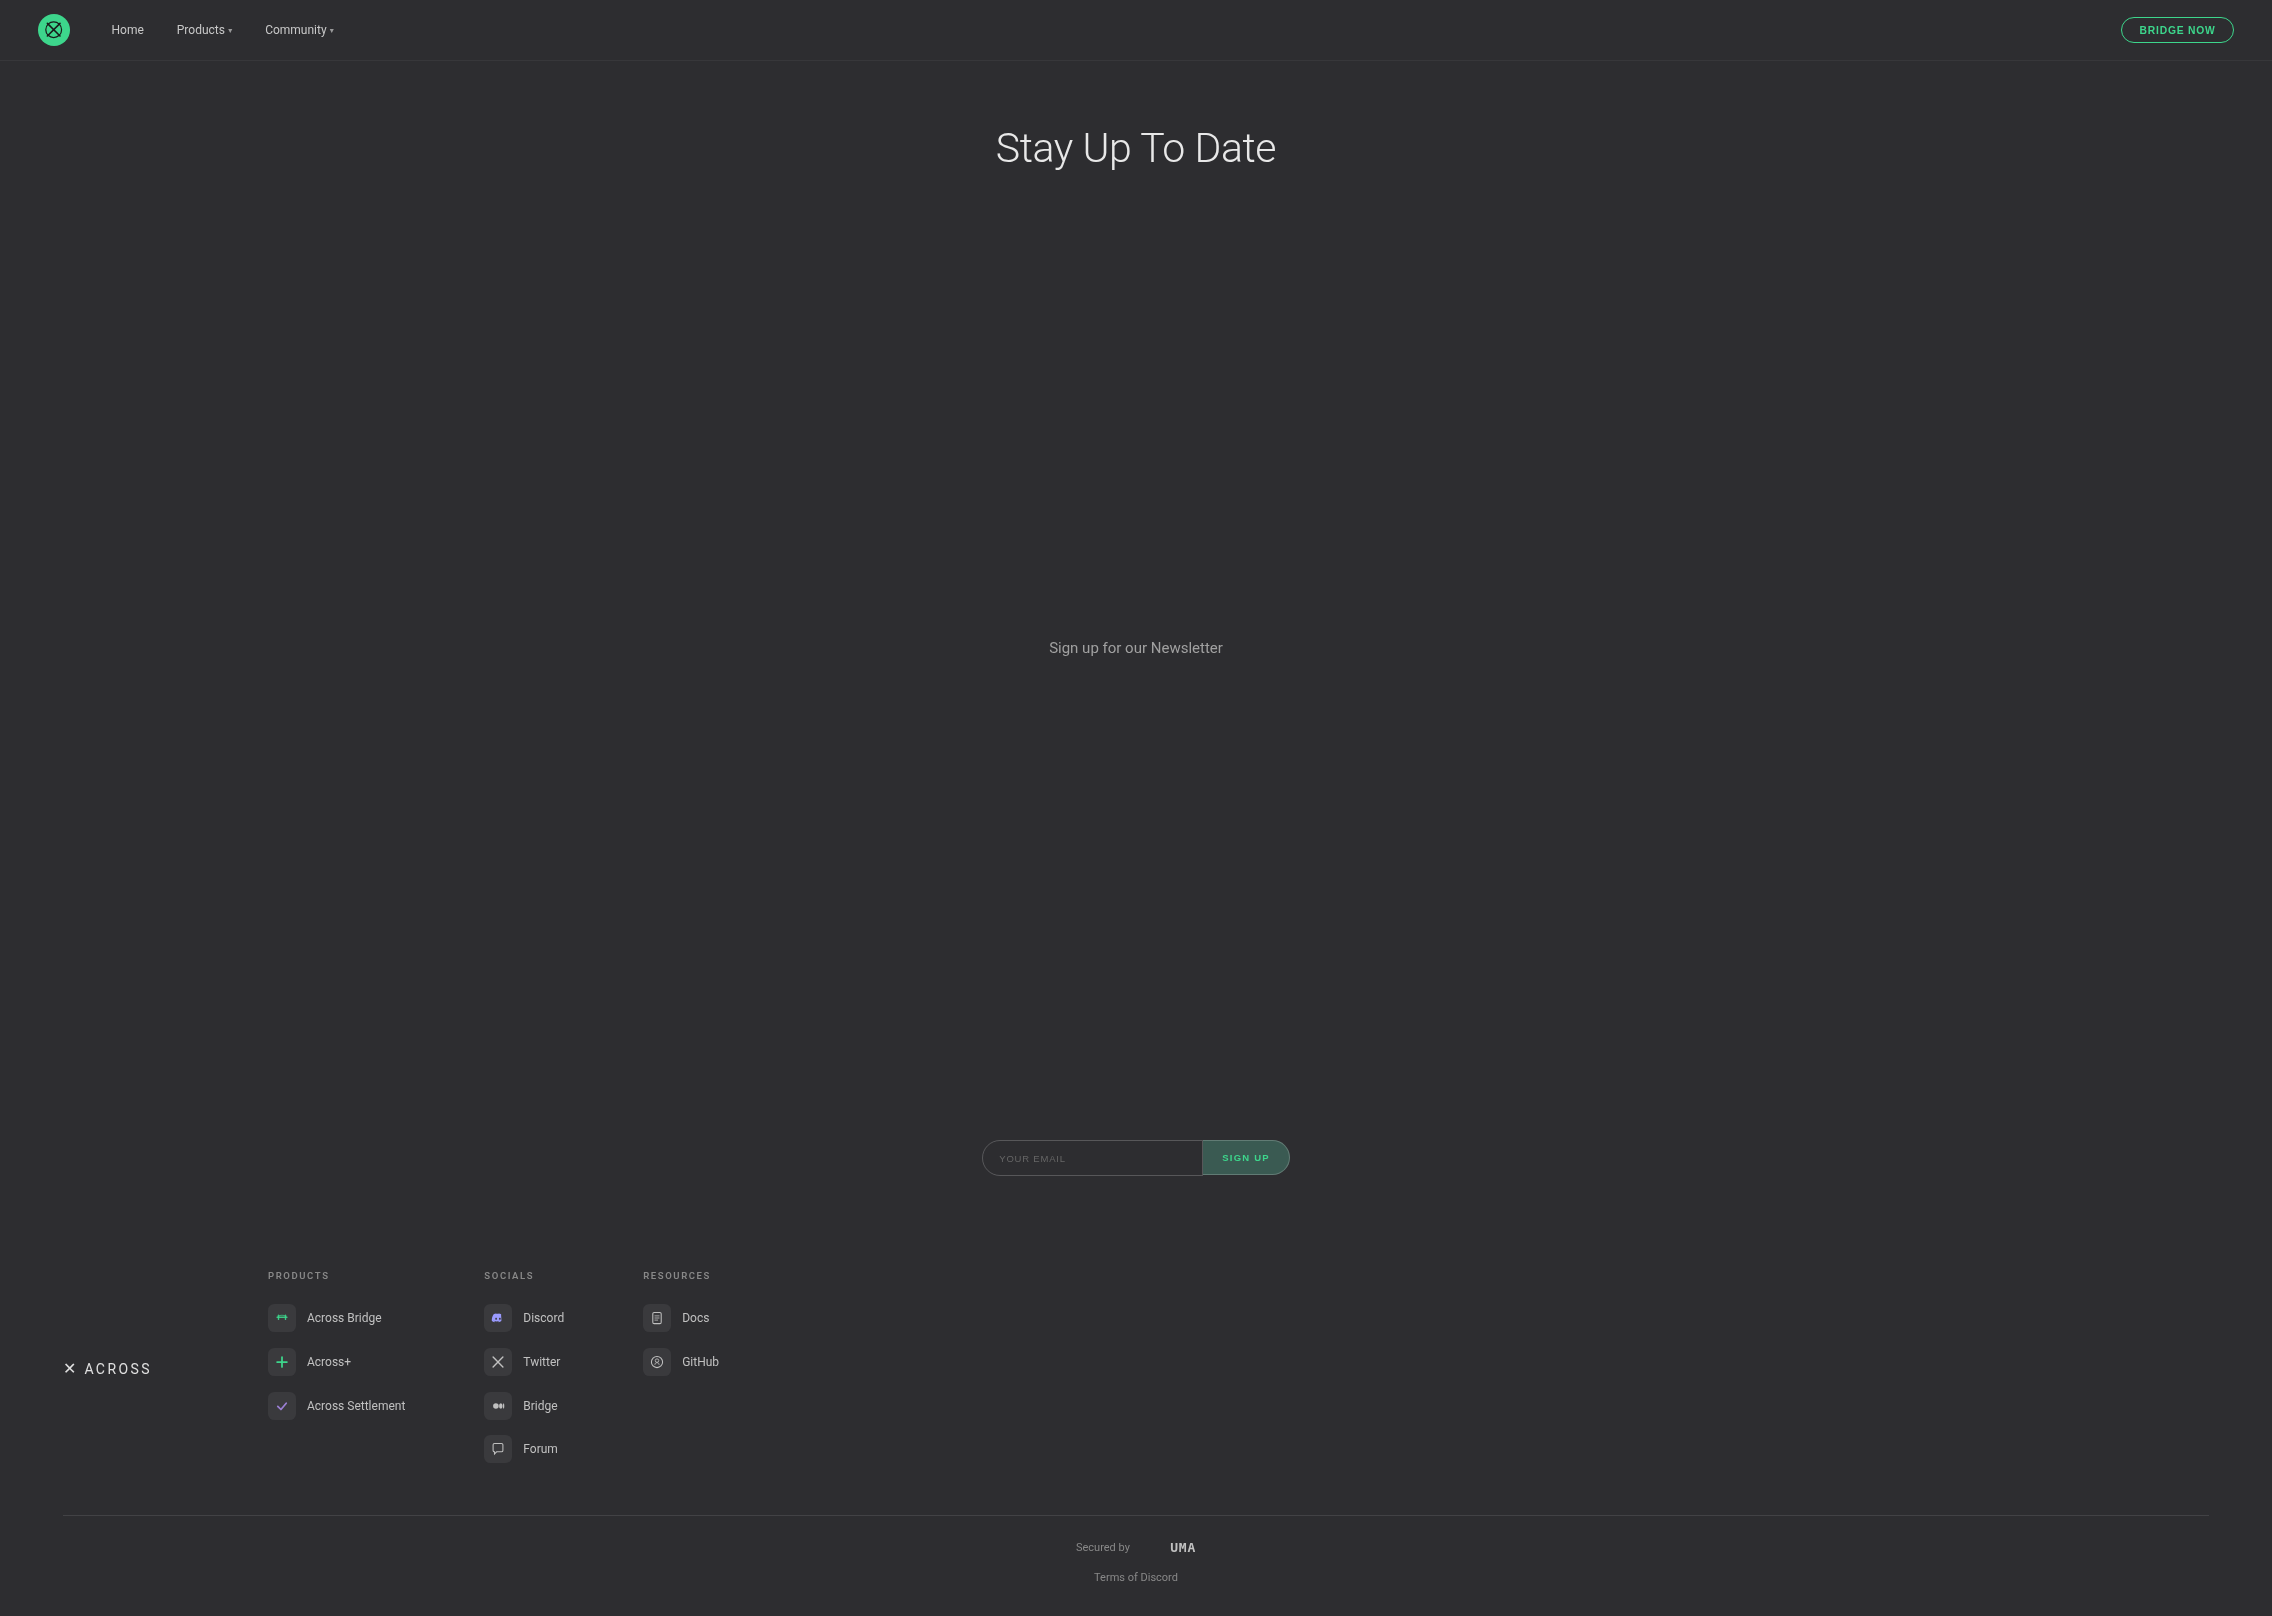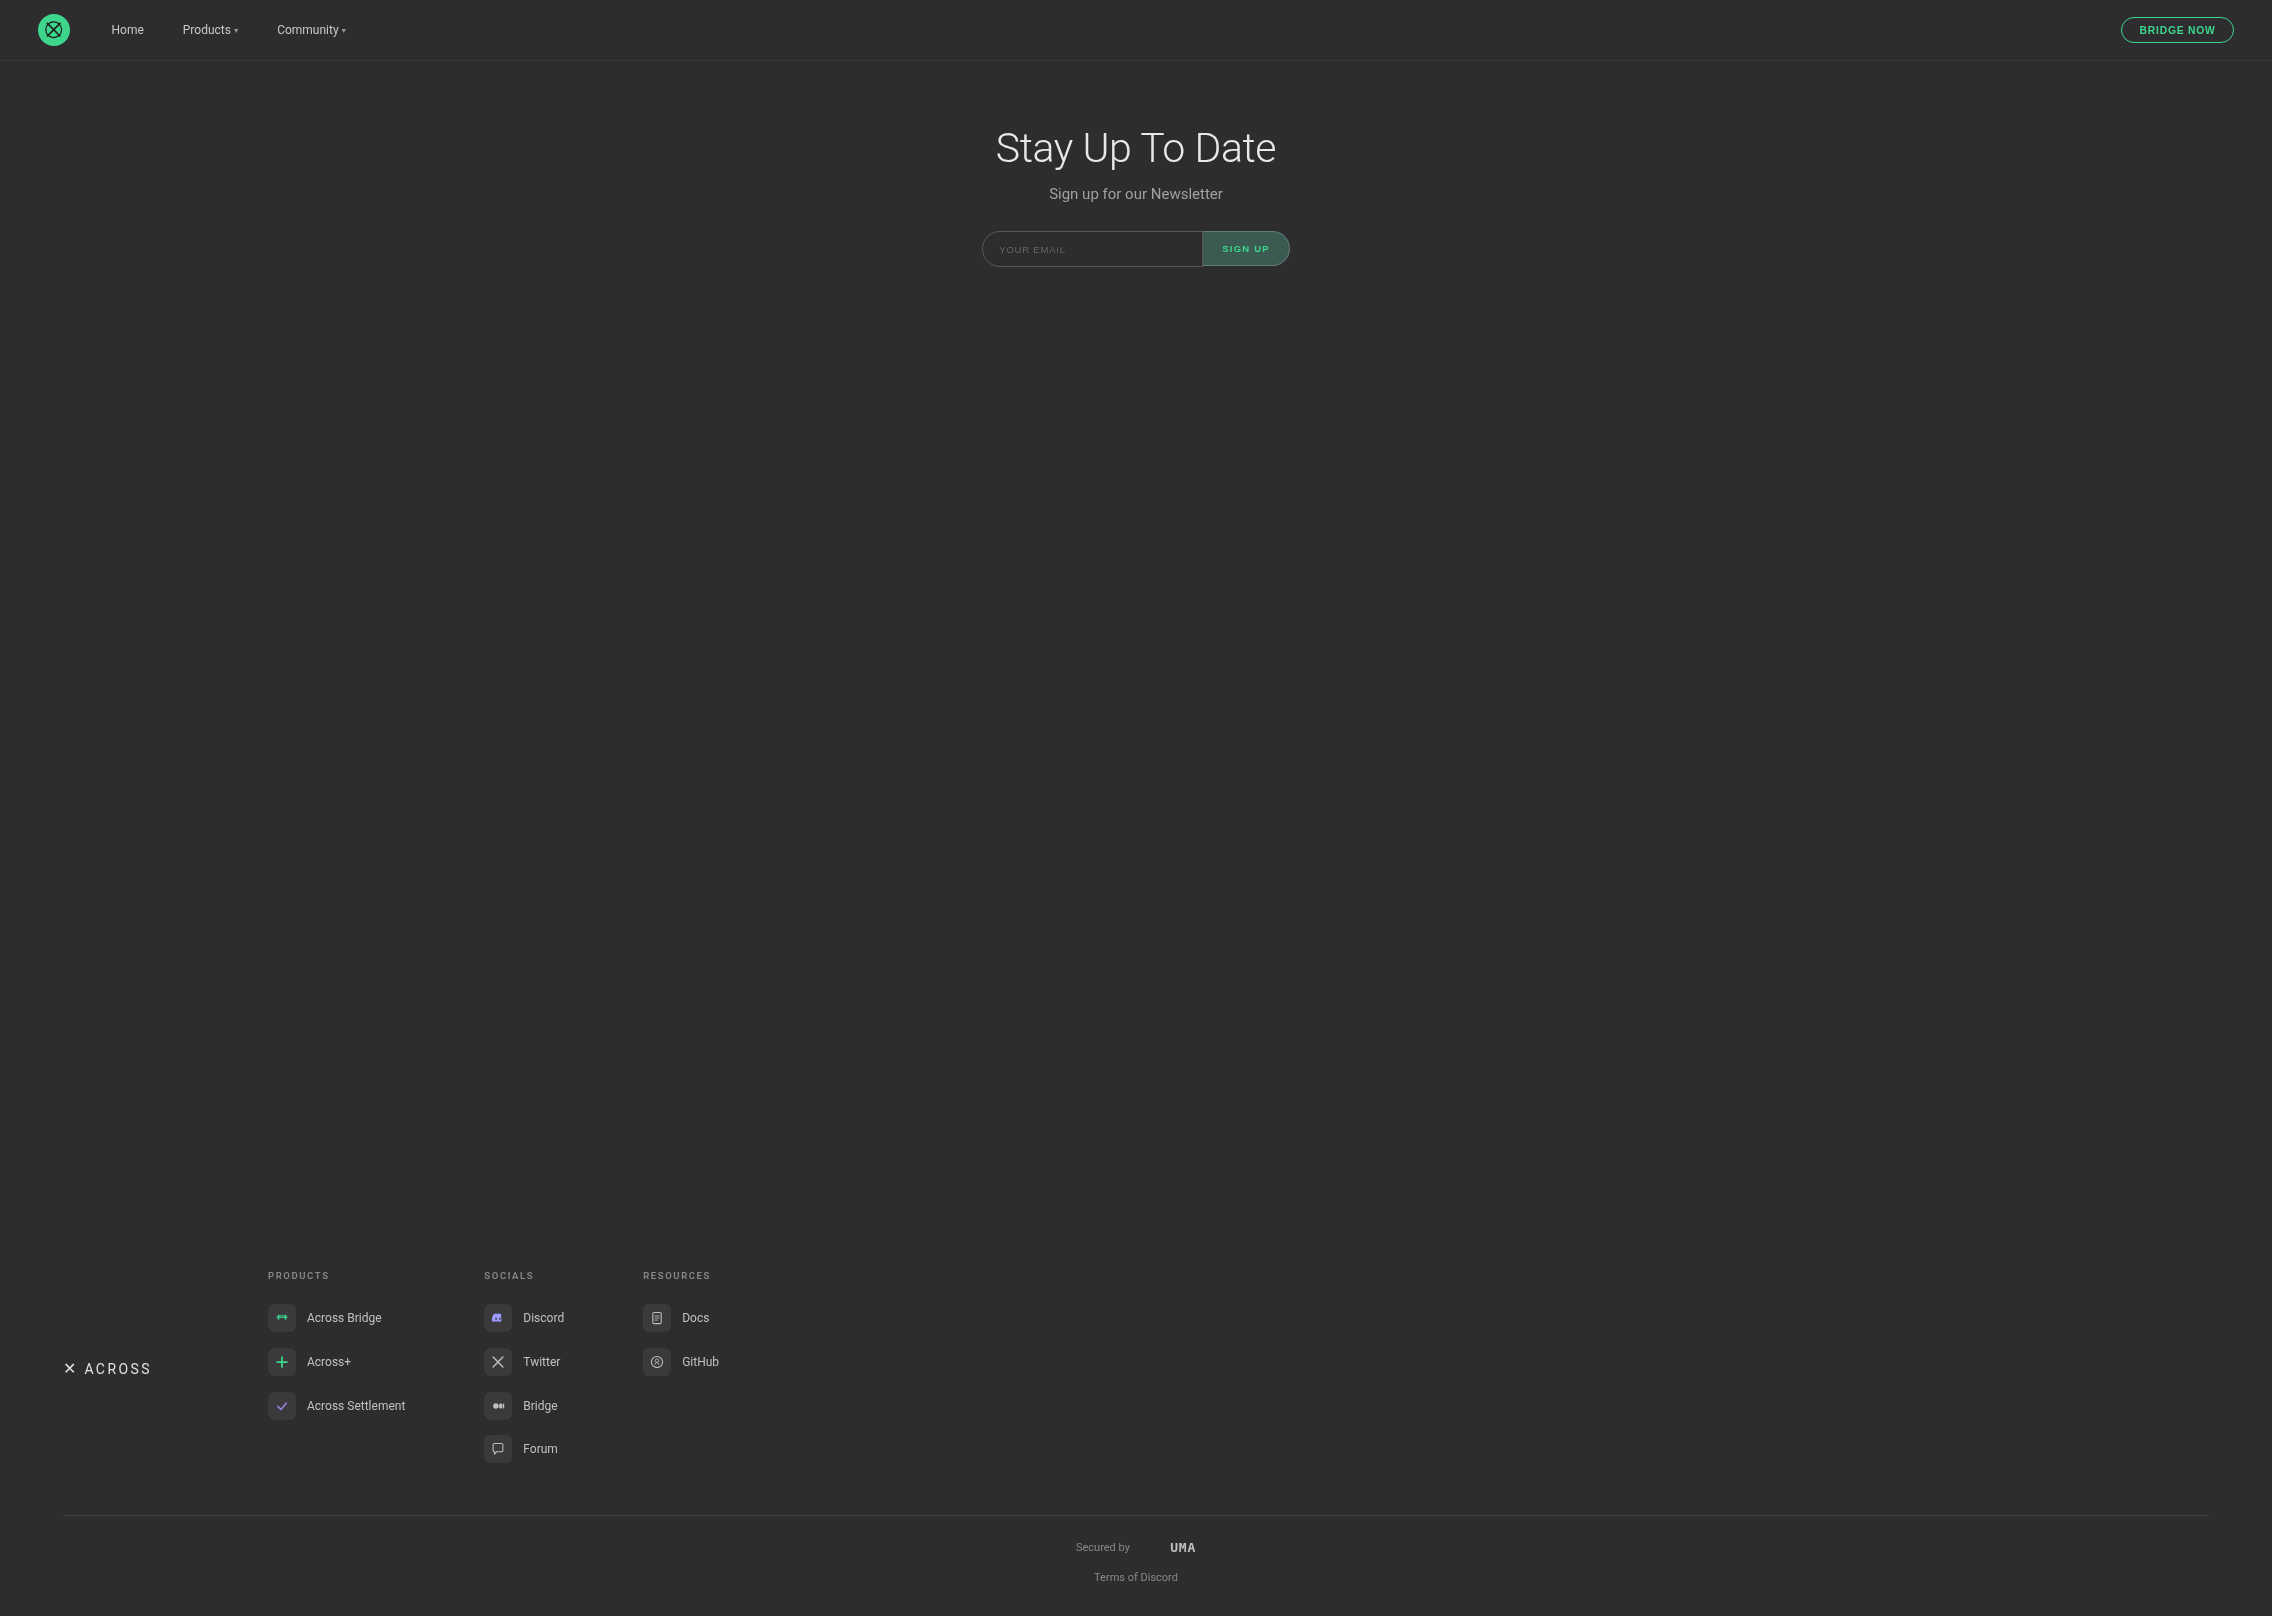--- a/index.html
+++ b/index.html
@@ -40,21 +40,21 @@
     }
 
     .logo-icon svg {
       width: 17.4px;
       height: 17.4px;
     }
 
     .nav-links {
       display: flex;
       align-items: center;
-      gap: 20px;
+      gap: 14px;
       flex: 1;
     }
 
     .nav-link {
       color: #c8c8c8;
       text-decoration: none;
       font-size: 12px;
       padding: 4.7px 9.5px;
       display: flex;
       align-items: center;
@@ -79,21 +79,21 @@
       cursor: pointer;
       text-transform: uppercase;
     }
 
     
     .main-content {
       flex: 1;
       display: flex;
       flex-direction: column;
       align-items: center;
-      justify-content: flex-start;
+      justify-content: space-between;
       padding: 63px 16px 47px;
     }
 
     .hero-title {
       font-size: 41px;
       font-weight: 300;
       color: #e8e8e8;
       margin-bottom: 12.6px;
       text-align: center;
       letter-spacing: -0.4px;

